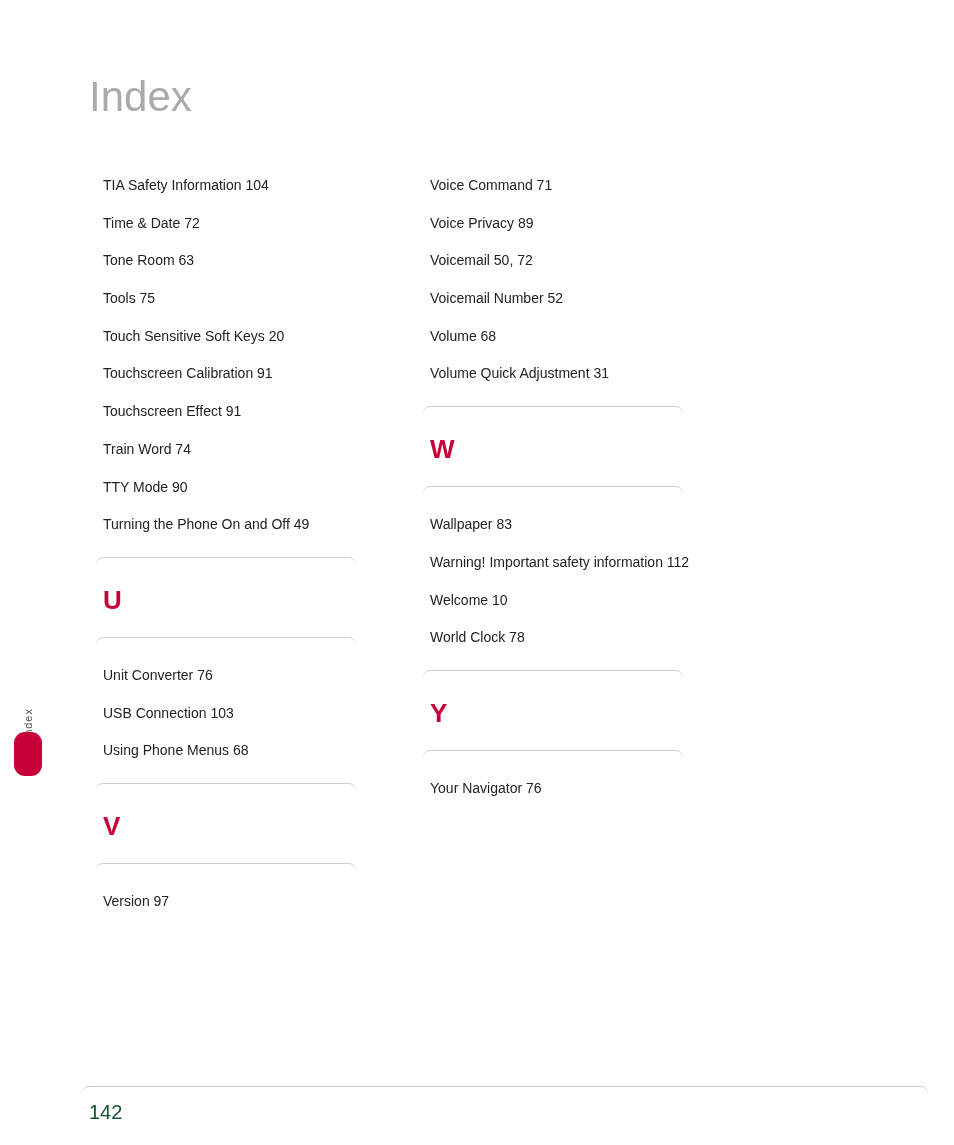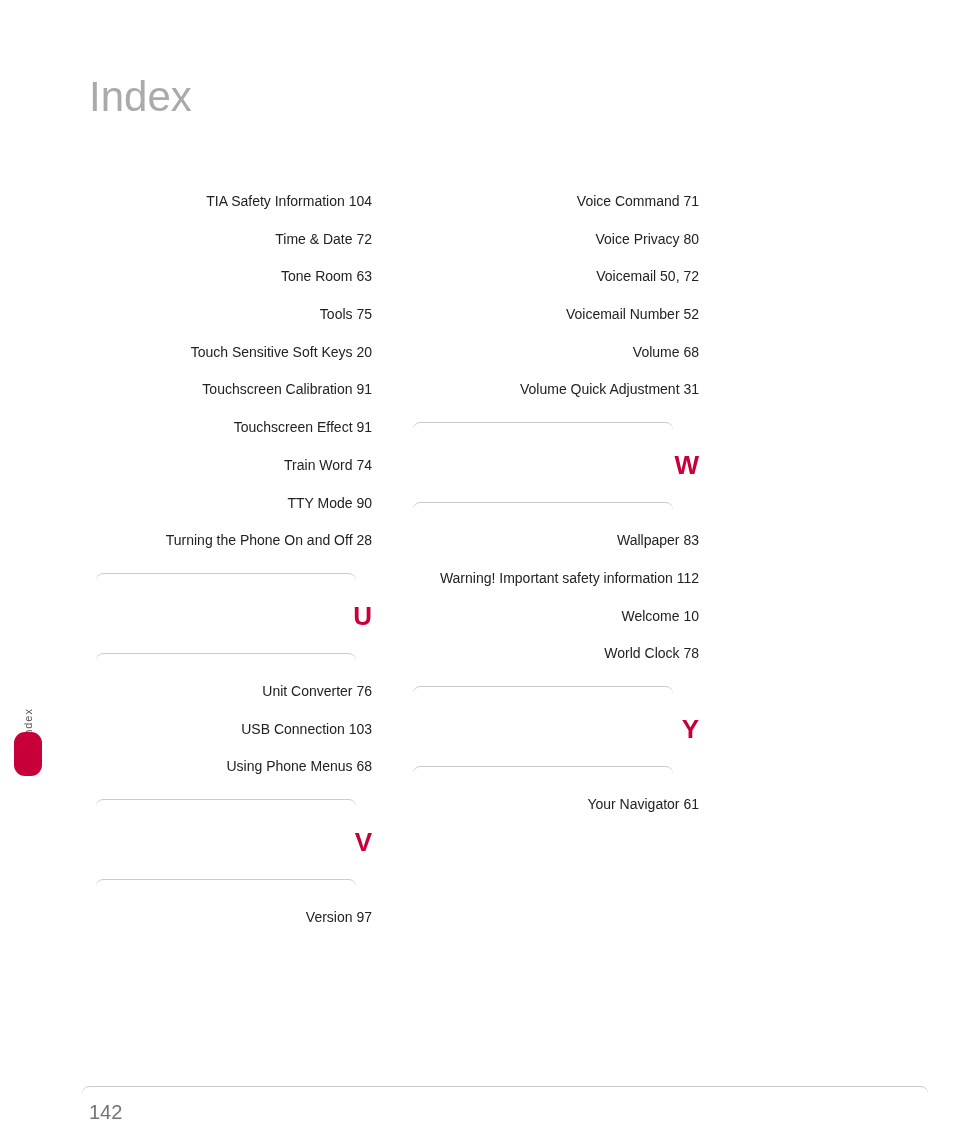--- a/index.html
+++ b/index.html
@@ -62,27 +62,26 @@
       left: 68px;
       font-size: 42px;
       font-weight: 300;
       color: #aaaaaa;
       letter-spacing: 0px;
     }
 
     
     .content {
       position: absolute;
-      top: 156px;
+      top: 140px;
       left: 68px;
       right: 40px;
       display: flex;
       flex-direction: row;
-      gap: 4px;
-      text-align: right;
+      gap: 14px;
     }
 
     
     .left-col {
       width: 310px;
       padding-right: 20px;
     }
 
     
     .right-col {
@@ -112,21 +111,21 @@
       margin-top: 2px;
       line-height: 1.2;
     }
 
     
     .page-number {
       position: absolute;
       bottom: 28px;
       left: 68px;
       font-size: 20px;
-      color: #737373;
+      color: #14532d;
       font-weight: 400;
     }
 
     
     .bottom-line {
       position: absolute;
       bottom: 58px;
       left: 68px;
       right: 40px;
       border-top: 1px solid #ccc;
@@ -150,57 +149,57 @@
 
       <div class="index-entry">TIA Safety Information 104</div>
       <div class="index-entry">Time &amp; Date 72</div>
       <div class="index-entry">Tone Room 63</div>
       <div class="index-entry">Tools 75</div>
       <div class="index-entry">Touch Sensitive Soft Keys 20</div>
       <div class="index-entry">Touchscreen Calibration 91</div>
       <div class="index-entry">Touchscreen Effect 91</div>
       <div class="index-entry">Train Word 74</div>
       <div class="index-entry">TTY Mode 90</div>
-      <div class="index-entry">Turning the Phone On and Off 28</div>
+      <div class="index-entry">Turning the Phone On and Off 49</div>
 
       <hr class="section-divider">
       <div class="section-letter">U</div>
       <hr class="section-divider">
       <div class="index-entry">Unit Converter 76</div>
       <div class="index-entry">USB Connection 103</div>
       <div class="index-entry">Using Phone Menus 68</div>
 
       <hr class="section-divider">
       <div class="section-letter">V</div>
       <hr class="section-divider">
       <div class="index-entry">Version 97</div>
 
     </div>
 
     <div class="right-col">
 
       <div class="index-entry">Voice Command 71</div>
-      <div class="index-entry">Voice Privacy 80</div>
+      <div class="index-entry">Voice Privacy 89</div>
       <div class="index-entry">Voicemail 50, 72</div>
       <div class="index-entry">Voicemail Number 52</div>
       <div class="index-entry">Volume 68</div>
       <div class="index-entry">Volume Quick Adjustment 31</div>
 
       <hr class="section-divider">
       <div class="section-letter">W</div>
       <hr class="section-divider">
       <div class="index-entry">Wallpaper 83</div>
       <div class="index-entry">Warning! Important safety information 112</div>
       <div class="index-entry">Welcome 10</div>
       <div class="index-entry">World Clock 78</div>
 
       <hr class="section-divider">
       <div class="section-letter">Y</div>
       <hr class="section-divider">
-      <div class="index-entry">Your Navigator 61</div>
+      <div class="index-entry">Your Navigator 76</div>
 
     </div>
 
   </div>
 
   <div class="bottom-line"></div>
 
   <div class="page-number">142</div>
 
 </div>

